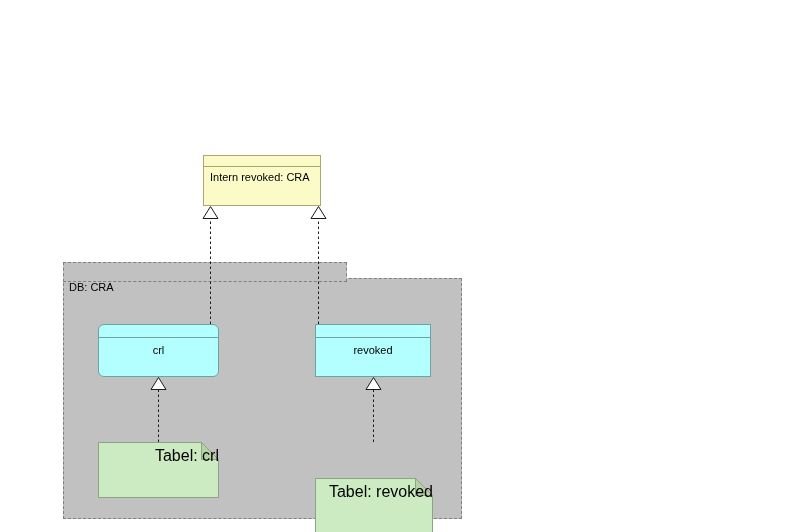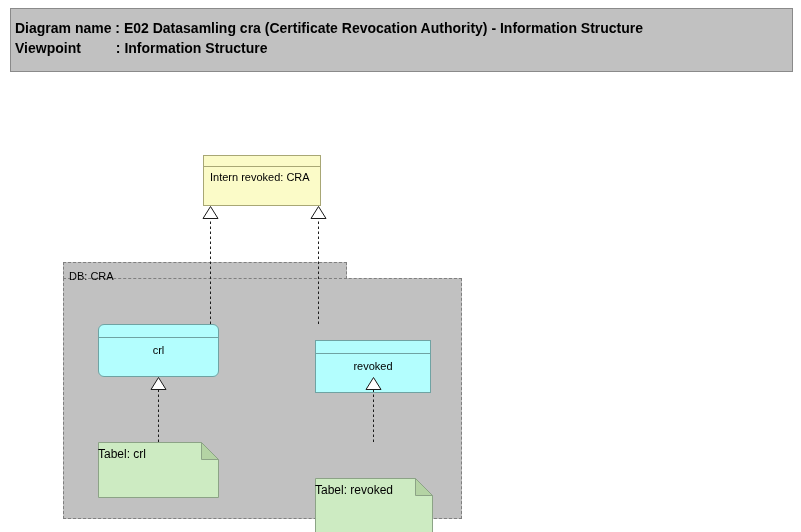--- a/index.html
+++ b/index.html
@@ -24,21 +24,21 @@
     line-height:20px;
   }
   .title-block .tline{white-space:pre;}
   
   .group-tab{
     position:absolute;left:63px;top:262px;width:284px;height:17px;
     box-sizing:border-box;
     background:var(--group-fill,#c1c1c1);
     border:1px dashed var(--group-border,#7f7f7f);
     font-size:11px;color:#000;
-    padding:7px 0 0 5px;
+    padding:18px 0 0 5px;
   }
   .group-body{
     position:absolute;left:63px;top:278px;width:399px;height:241px;
     box-sizing:border-box;
     background:var(--group-fill,#c1c1c1);
     border:1px dashed var(--group-border,#7f7f7f);
   }
   
   .entity{
     position:absolute;box-sizing:border-box;
@@ -49,49 +49,45 @@
     background:var(--entity-yellow-fill,#fbfbc8);
     border:1px solid var(--entity-yellow-border,#a8a775);
   }
   .entity.yellow .divider{height:10px;border-bottom:1px solid var(--entity-yellow-border,#a8a775);}
   .entity.cyan{
     background:var(--entity-cyan-fill,#b3fefe);
     border:1px solid var(--entity-cyan-border,#6fa3a3);
   }
   .entity.cyan .divider{height:12px;border-bottom:1px solid var(--entity-cyan-border,#6fa3a3);}
   .entity.crl{left:98px;top:324px;width:121px;height:53px;border-radius:6px;}
-  .entity.revoked{left:315px;top:340px;width:116px;height:53px;}
+  .entity.revoked{left:315px;top:324px;width:116px;height:53px;}
   .entity-label{padding-top:4px;}
   .entity.yellow .entity-label{padding-left:6px;text-align:left;}
   .entity.cyan .entity-label{text-align:center;padding-top:6px;}
   
   .note{position:absolute;box-sizing:border-box;}
   .note.left{left:98px;top:442px;width:121px;height:56px;}
   .note.right{left:315px;top:442px;width:118px;height:56px;margin-top:36px;}
   .note svg{position:absolute;left:0;top:0;}
   .note-shape{fill:var(--note-green-fill,#cdebc2);stroke:var(--note-green-border,#8ca386);stroke-width:1;}
   .note-fold{fill:var(--note-fold-fill,#b4d3a4);stroke:var(--note-green-border,#8ca386);stroke-width:1;}
   .note-label{
     position:absolute;left:0;top:5px;width:100%;
-    text-align:left;font-size:12px;color:#000;
+    text-align:right;font-size:16px;color:#000;
   }
   
   svg.arrows{position:absolute;left:0;top:0;}
   .arrow-line{stroke:var(--arrow-color,#1a1a1a);stroke-width:1;fill:none;stroke-dasharray:2.5 2.5;}
   .arrow-head{fill:#ffffff;stroke:var(--arrow-color,#1a1a1a);stroke-width:1;}
 </style>
 </head>
 <body>
 
 <div class="canvas">
 
-  <div class="title-block">
-    <div class="tline">Diagram name : E02 Datasamling cra (Certificate Revocation Authority) - Information Structure</div>
-    <div class="tline">Viewpoint         : Information Structure</div>
-  </div>
 
   <div class="group-body"></div>
   <div class="group-tab">
     <span>DB: CRA</span>
   </div>
 
   <div class="entity yellow">
     <div class="divider"></div>
     <div class="entity-label">Intern revoked: CRA</div>
   </div>

